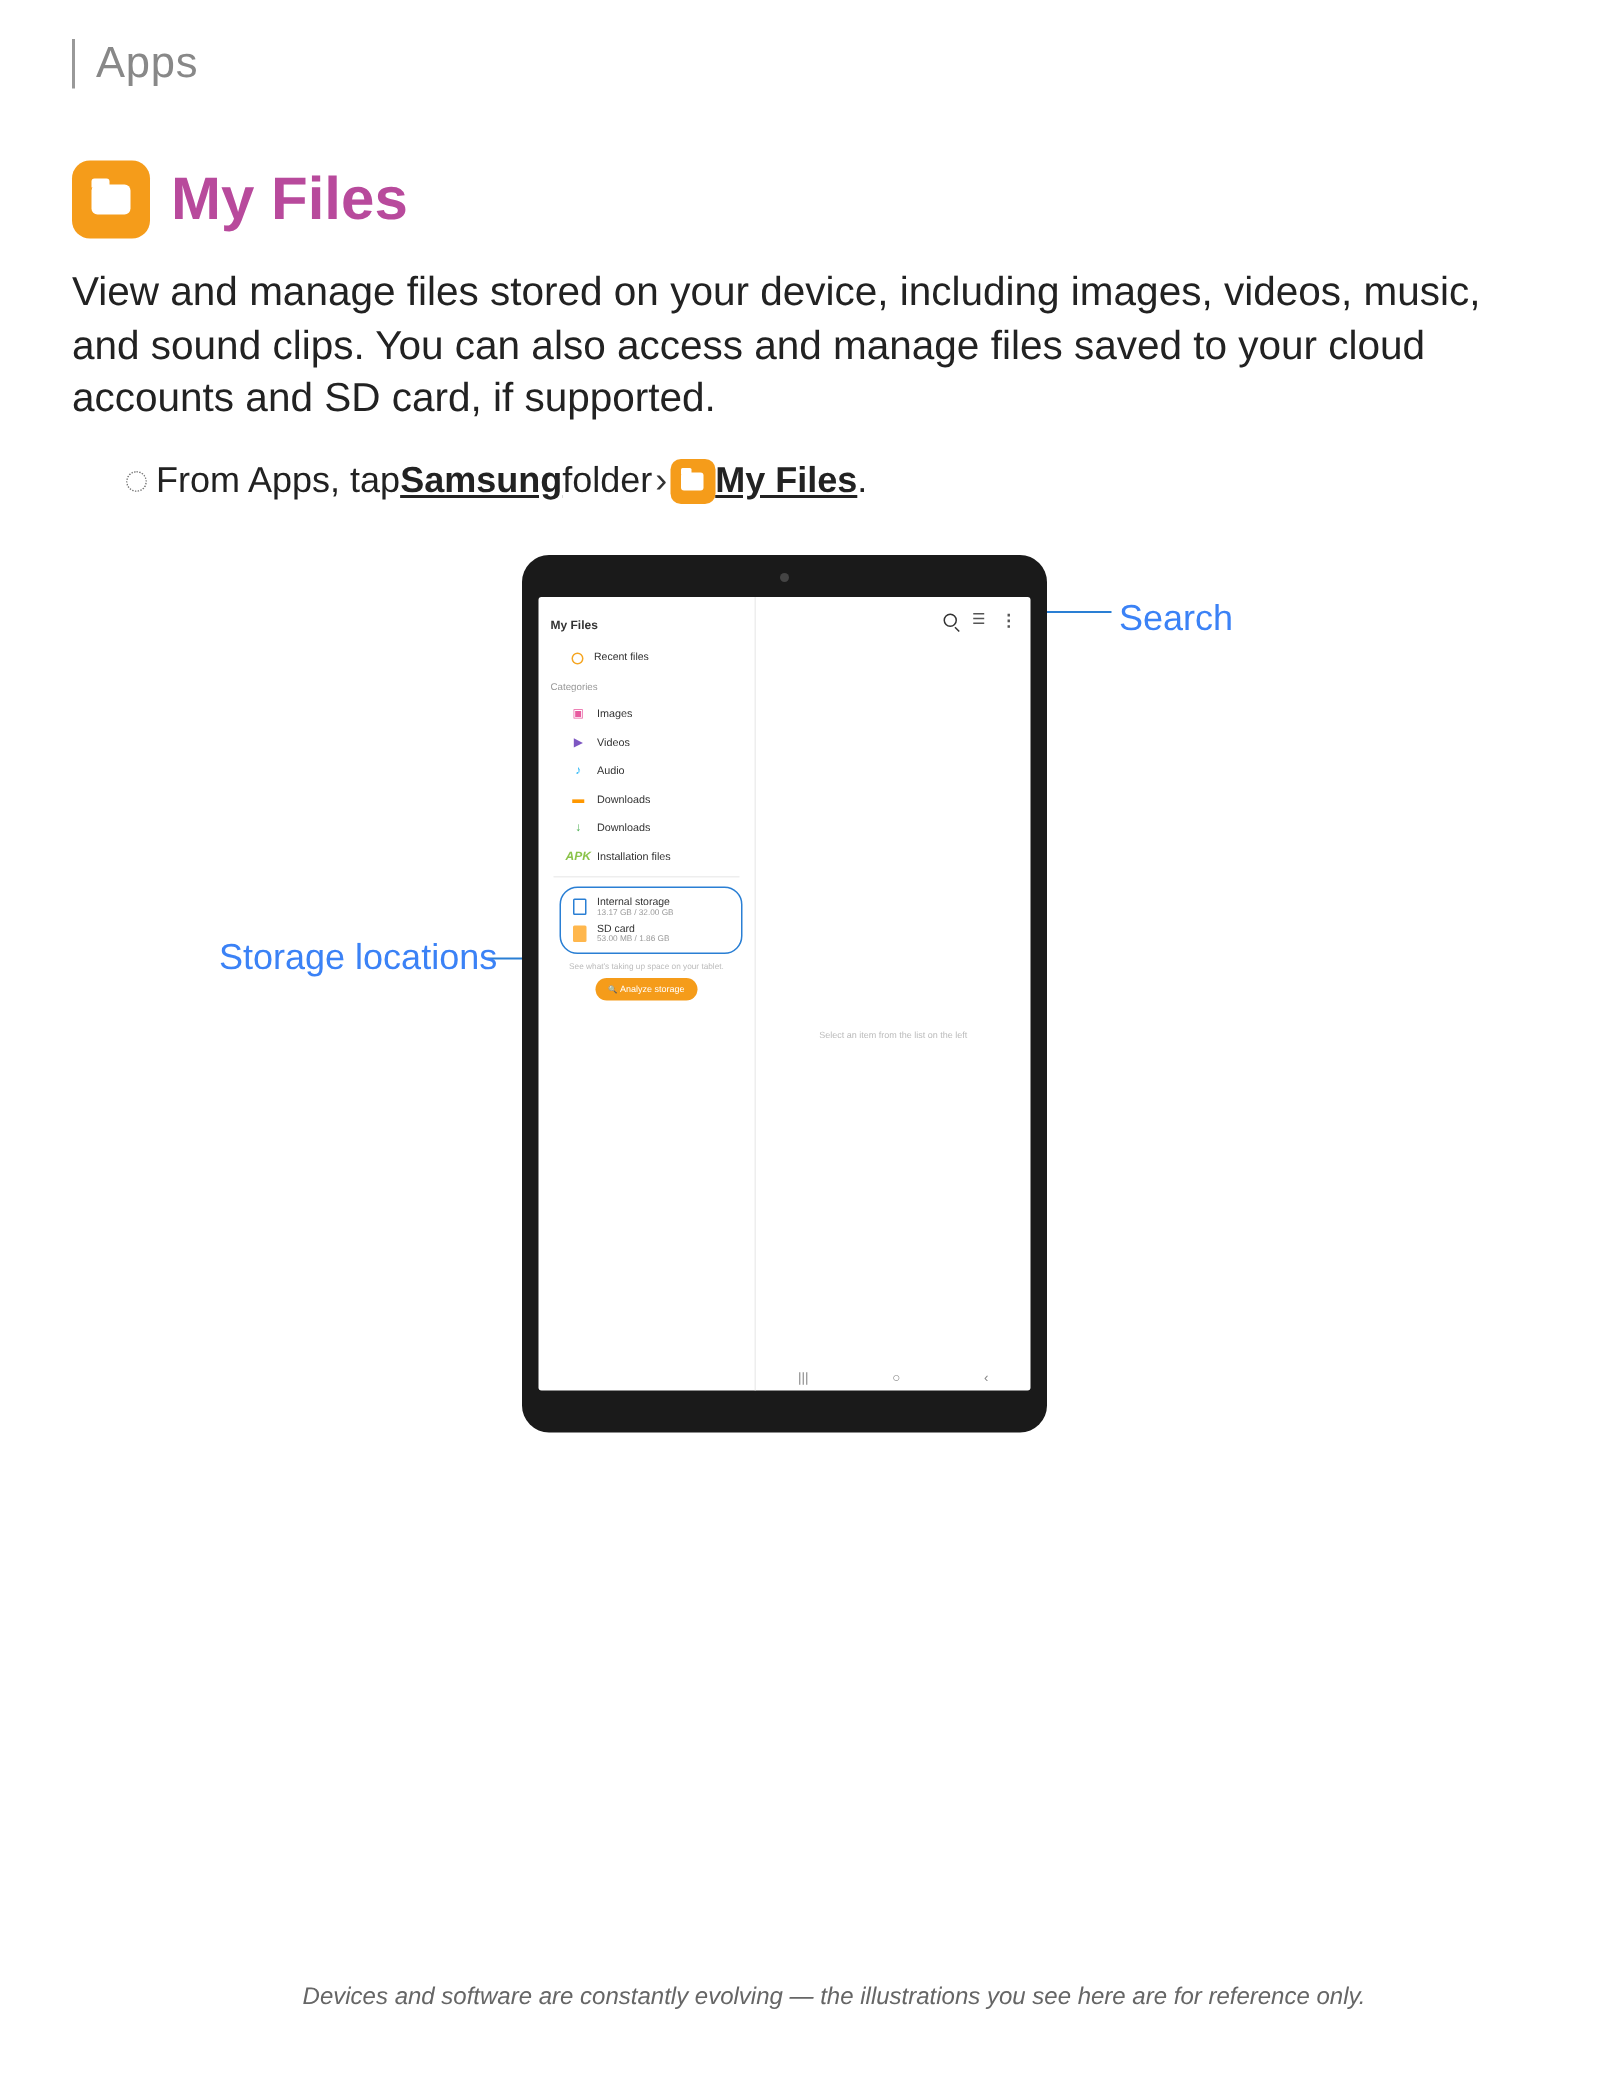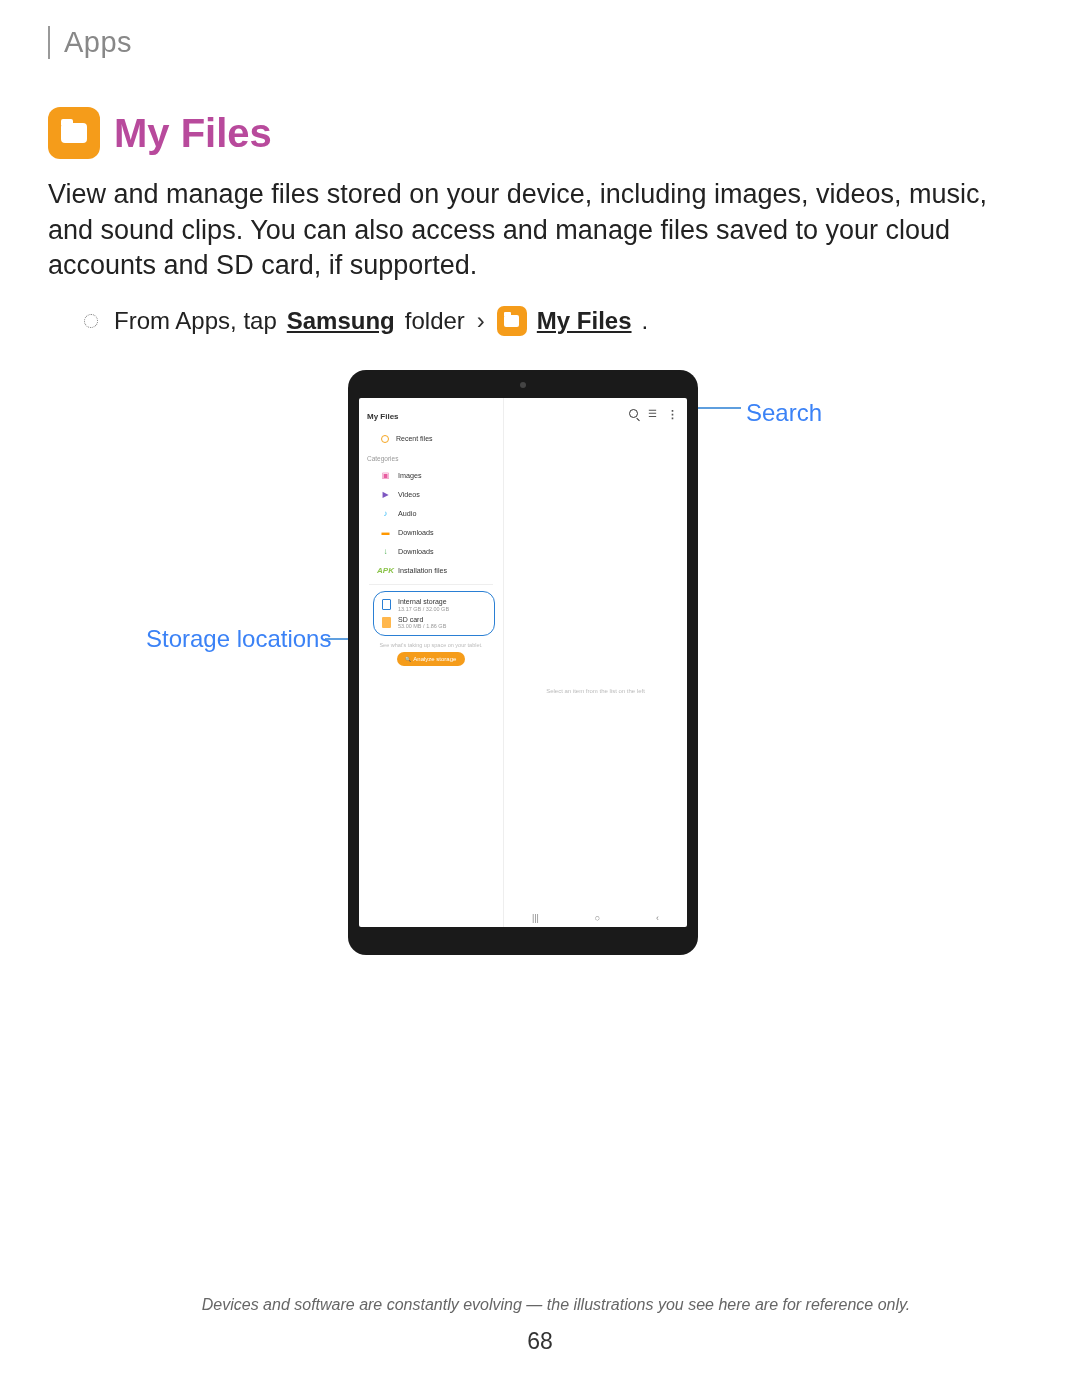--- a/index.html
+++ b/index.html
@@ -64,21 +64,20 @@
   }
   .intro {
     font-size: 27px;
     line-height: 1.32;
     color: #222;
     margin-bottom: 22px;
   }
   .step {
     display: flex;
     align-items: center;
-    gap: 10px;
     margin-left: 36px;
     font-size: 24px;
     margin-bottom: 12px;
   }
   .bullet {
     width: 14px; height: 14px;
     border: 1.5px dotted #777;
     border-radius: 50%;
     flex-shrink: 0;
     margin-right: 6px;
@@ -369,16 +368,15 @@
             <span>‹</span>
           </div>
         </div>
 
       </div>
     </div>
   </div>
 
   <div class="footer">
     <div class="footer-note">Devices and software are constantly evolving — the illustrations you see here are for reference only.</div>
-    <div class="pagenum">68</div>
   </div>
 
 </div>
 
 </body></html>

